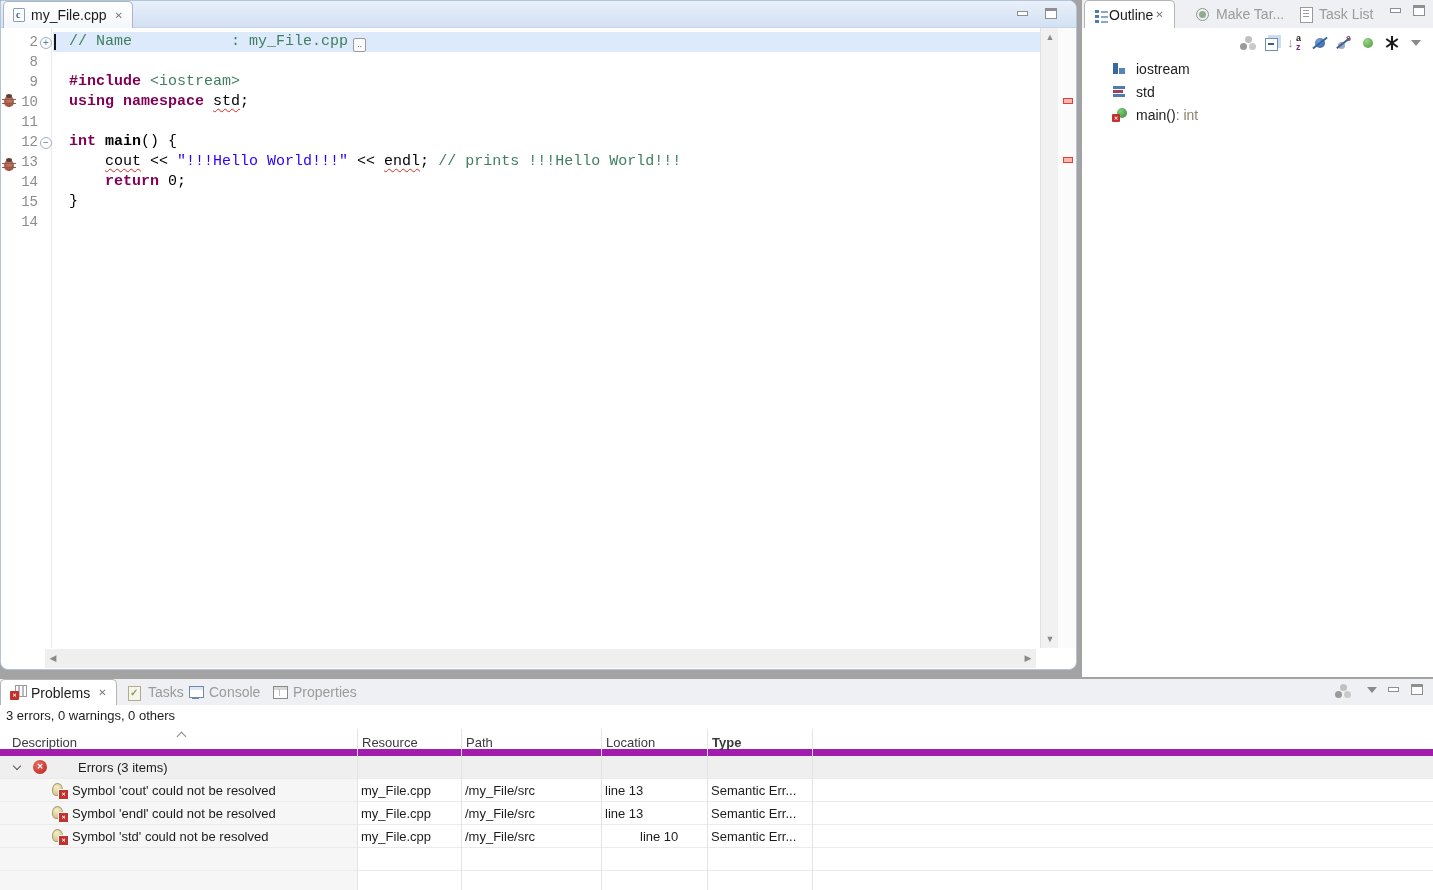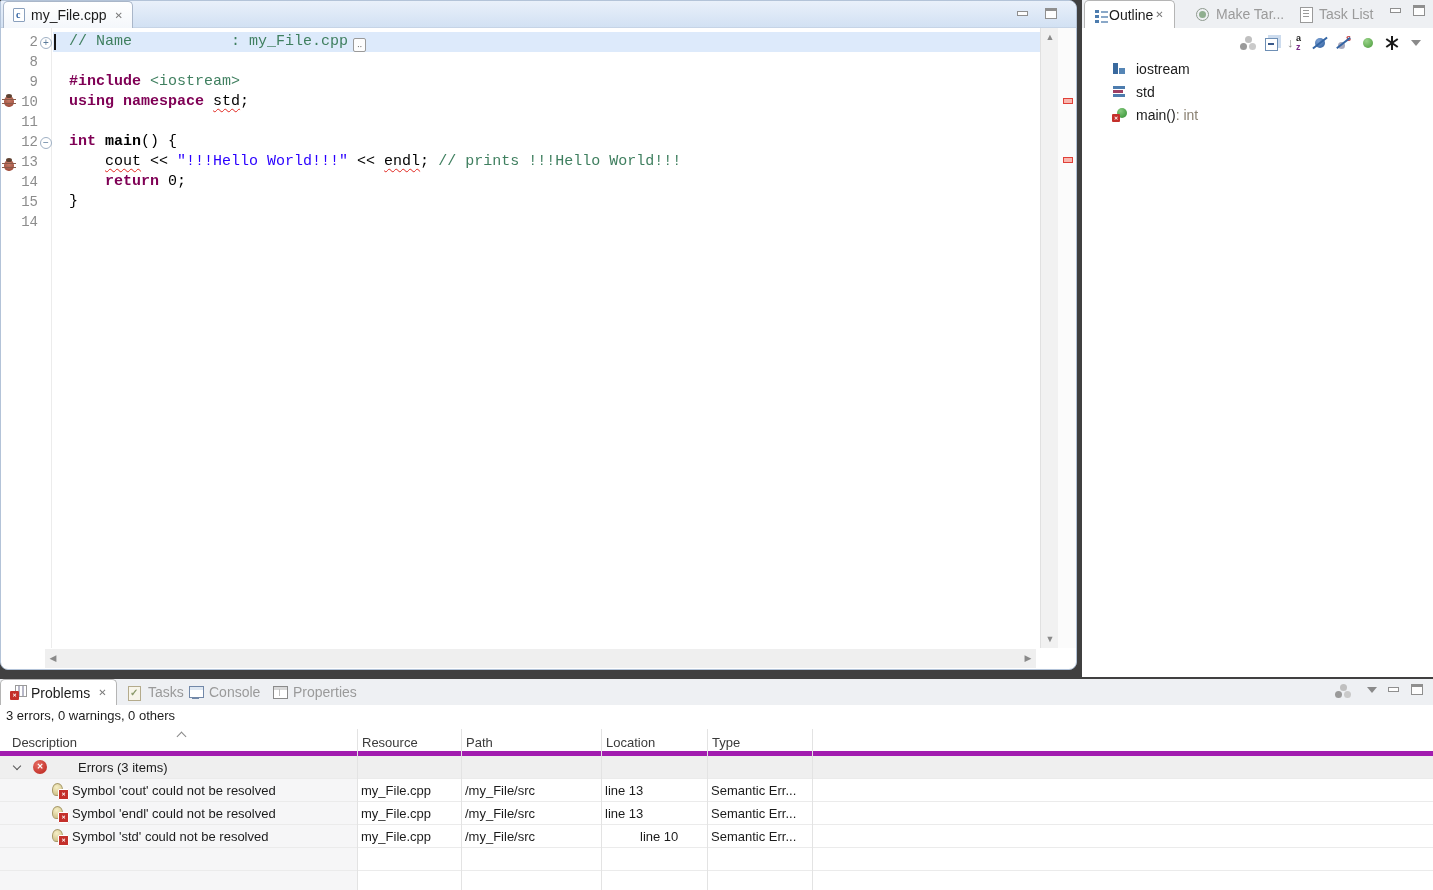--- a/index.html
+++ b/index.html
@@ -1,18 +1,18 @@
 <!DOCTYPE html>
 <html><head>
 <meta charset="utf-8">
 <style>
   * { box-sizing: border-box; margin: 0; padding: 0; }
   html,body { width:1433px; height:890px; }
   body { font-family:"Liberation Sans", sans-serif; }
-  .wb { position:relative; width:1433px; height:890px; background:#404040; overflow:hidden; }
+  .wb { position:relative; width:1433px; height:890px; background:#a3a3a3; overflow:hidden; }
   .abs { position:absolute; }
 
   
   .editor-part { position:absolute; left:0; top:0; width:1077px; height:670px;
     background:#fff; border:1px solid #b3c3d8; border-radius:2px 8px 8px 8px; overflow:hidden; }
   .ed-tabbar { position:absolute; left:0; top:0; right:0; height:27px;
     background:linear-gradient(180deg,#e9f0fa,#d2e1f3); border-bottom:1px solid #c6d4e6; border-radius:2px 8px 0 0; }
   .ed-tab { position:absolute; left:2px; top:0; height:27px; display:flex; align-items:center; gap:6px;
     padding:0 9px; background:linear-gradient(#ffffff,#f4f7fb); border:1px solid #a9b6c9; border-bottom:none;
     border-radius:5px 5px 0 0; font-size:14px; color:#1c1c1c; }
@@ -133,21 +133,21 @@
   .p-tab-active { position:absolute; left:0; top:0; height:26px; display:flex; align-items:center; gap:6px; padding:0 9px;
     background:#fff; border:1px solid #b5b5b5; border-bottom:none; border-radius:5px 5px 0 0; font-size:14px; color:#1c1c1c; }
   .p-tab { position:absolute; top:0; height:26px; display:flex; align-items:center; gap:6px; padding:0 6px;
     font-size:14px; color:#9a9a9a; cursor:pointer; }
   .p-body { position:absolute; left:0; top:26px; right:0; bottom:0; background:#fff; }
   .p-summary { position:absolute; left:6px; top:3px; font-size:13px; color:#1c1c1c; }
   .ptable { position:absolute; left:0; top:24px; right:0; bottom:0; overflow:hidden; background:#fff; }
   .descshade { position:absolute; left:0; top:27px; width:357px; bottom:0; background:#f6f6f7; z-index:0; }
   .vdiv { position:absolute; top:0; bottom:0; width:1px; background:#e3e3e3; z-index:2; pointer-events:none; }
   .prow { position:relative; height:23px; border-bottom:1px solid #ebebeb; z-index:1; }
-  .phead { height:27px; border-bottom:5px solid #a21caf; background:#fff; }
+  .phead { height:27px; border-bottom:7px solid #a21caf; background:#fff; }
   .pcell { position:absolute; top:0; line-height:23px; font-size:13px; color:#1c1c1c; white-space:nowrap; overflow:hidden; }
   .hcell { line-height:27px; color:#3a3a3a; padding-left:5px; cursor:pointer; }
   .hcell:first-child { padding-left:12px; }
   .sortup { position:absolute; left:178px; top:4px; width:7px; height:7px;
     border-left:1px solid #888; border-top:1px solid #888; transform:rotate(45deg); }
   .pgroup { background:#efefef; }
   .tw { position:absolute; left:14px; top:7px; width:6px; height:6px;
     border-right:1.5px solid #555; border-bottom:1.5px solid #555; transform:rotate(45deg); cursor:pointer; }
   .errc { position:absolute; left:33px; top:4px; width:14px; height:14px; border-radius:50%;
     background:radial-gradient(circle at 35% 30%,#e66a60,#b7211a); color:#fff;
@@ -350,21 +350,21 @@
     </div>
     <div class="p-body">
       <div class="p-summary">3 errors, 0 warnings, 0 others</div>
       <div class="ptable" id="ptable">
           <div class="descshade"></div>
           <div class="prow phead">
             <span class="pcell hcell" style="left: 0px; width: 357px;">Description</span>
             <span class="pcell hcell" style="left: 357px; width: 104px;">Resource</span>
             <span class="pcell hcell" style="left: 461px; width: 140px;">Path</span>
             <span class="pcell hcell" style="left: 601px; width: 106px;">Location</span>
-            <span class="pcell hcell" style="left: 707px; width: 105px;">Type</span>
+            <span class="pcell hcell" style="left: 707px; width: 105px; font-weight: bold;">Type</span>
             <span class="sortup"></span>
           </div>
           <div class="prow pgroup">
             <span class="tw"></span>
             <span class="errc">✕</span>
             <span class="pgl">Errors (3 items)</span>
           </div>
           <div class="prow pdata">
             <span class="bulb"></span>
             <span class="dtxt">Symbol 'cout' could not be resolved</span>

